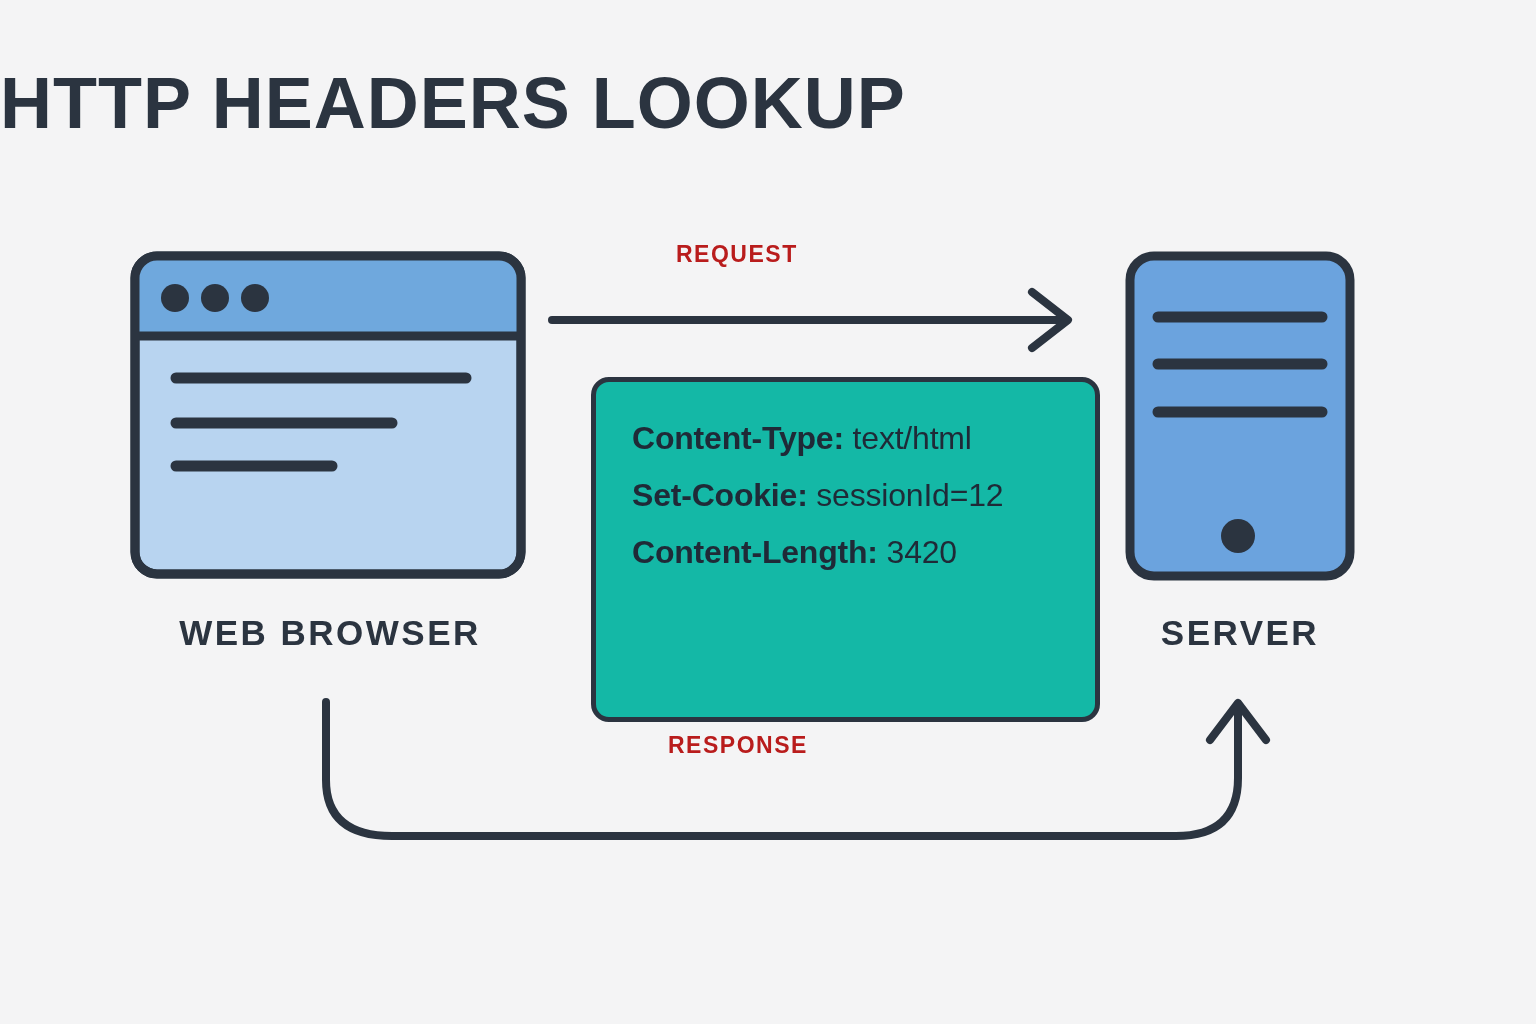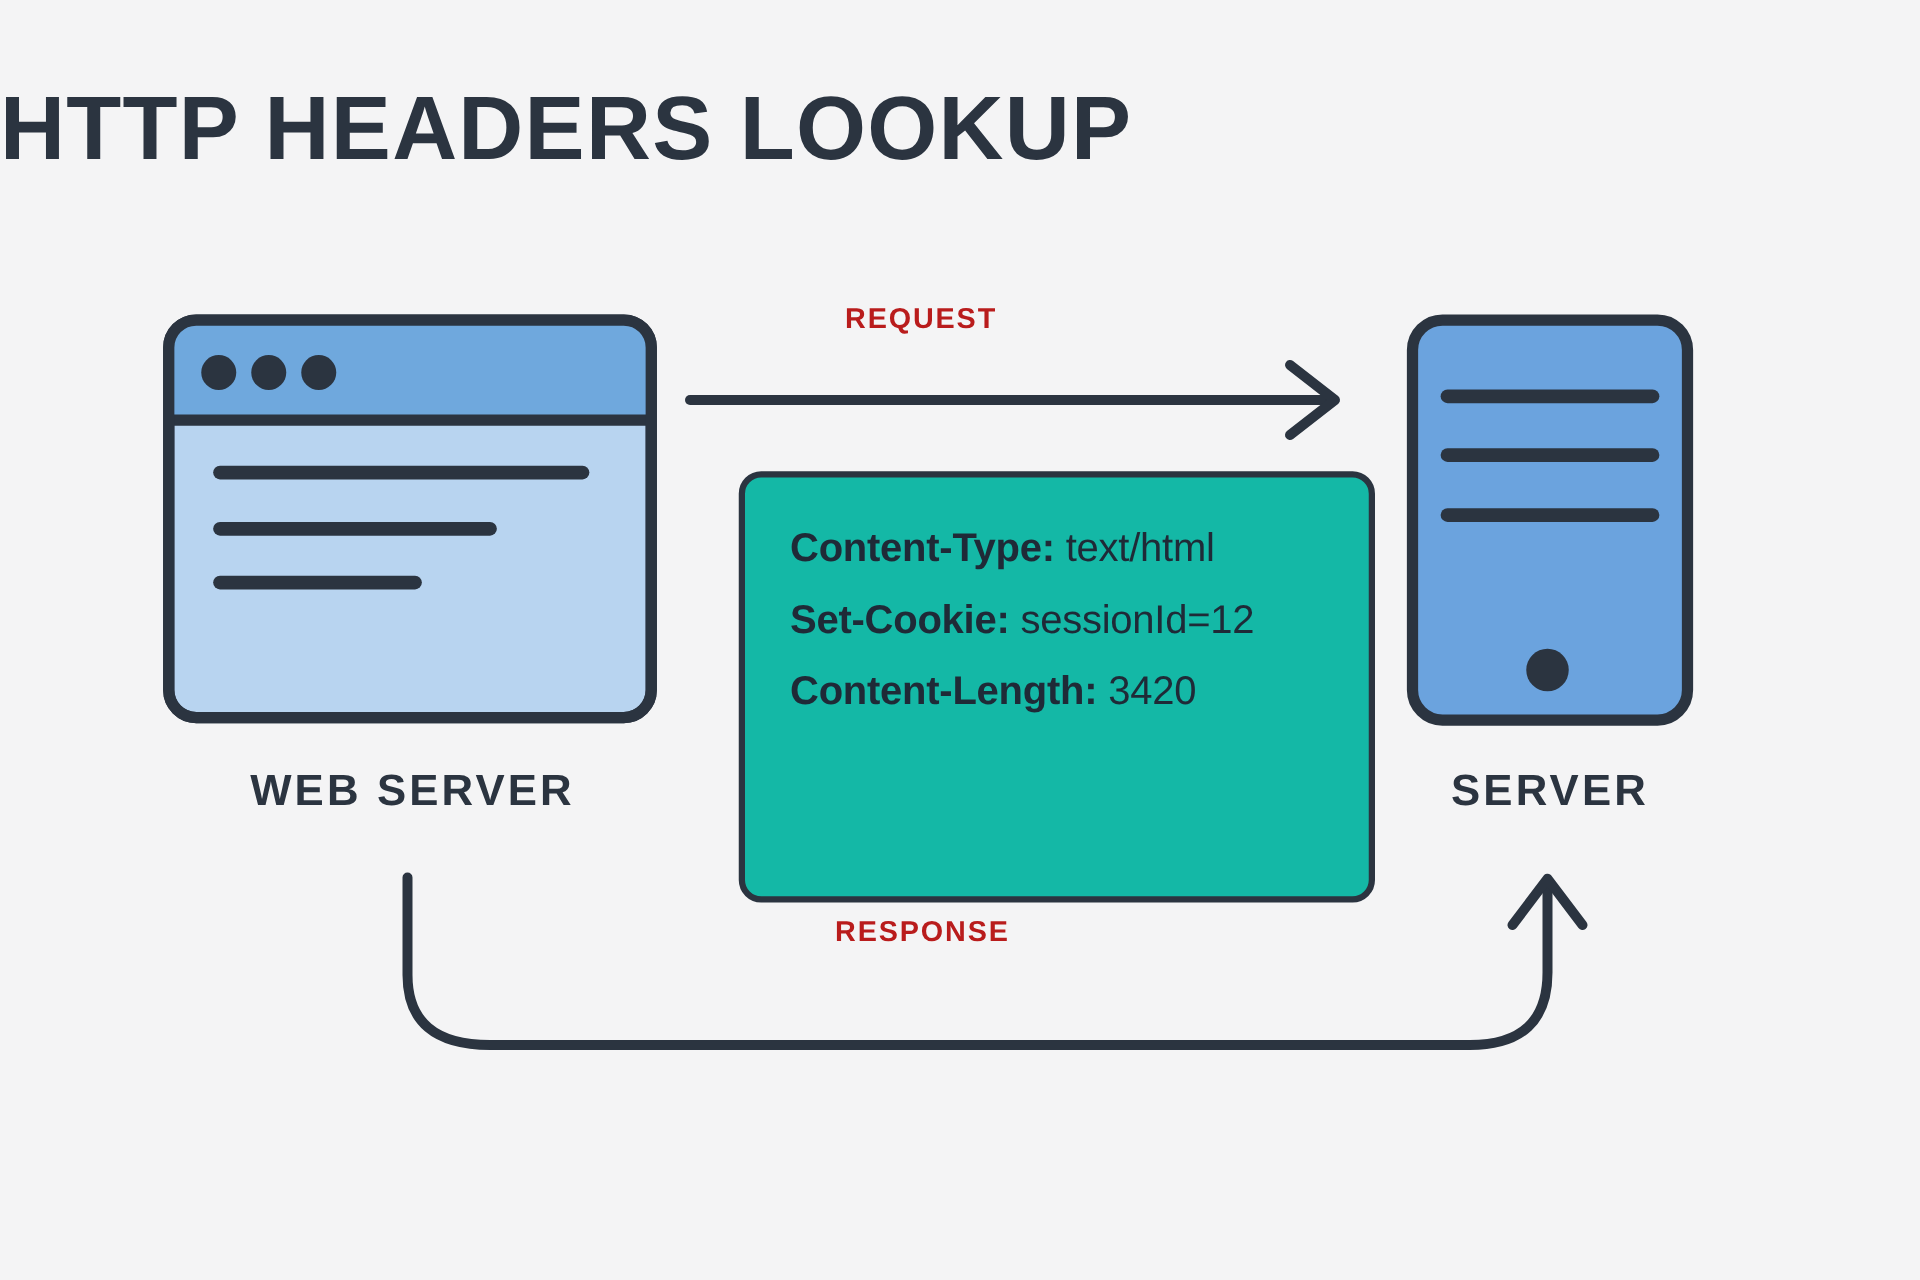--- a/index.html
+++ b/index.html
@@ -151,21 +151,21 @@
 
     <g>
       <path d="M326 702 L326 780 Q326 836 392 836 L1176 836 Q1238 836 1238 778 L1238 712" fill="none" stroke="#2b3440" stroke-width="8" stroke-linecap="round" stroke-linejoin="round"></path>
       <polyline points="1210,740 1238,703 1266,740" fill="none" stroke="#2b3440" stroke-width="8" stroke-linecap="round" stroke-linejoin="round"></polyline>
     </g>
   </svg>
 
   <div class="flow-label" id="request-label">REQUEST</div>
   <div class="flow-label" id="response-label">RESPONSE</div>
 
-  <div class="node-caption" id="browser-caption">WEB SERVER</div>
+  <div class="node-caption" id="browser-caption">WEB BROWSER</div>
   <div class="node-caption" id="server-caption">SERVER</div>
 
   <div id="headers-panel">
     <div class="header-line">
       <span class="header-name">Content-Type:</span>
       <span class="header-value">text/html</span>
     </div>
     <div class="header-line">
       <span class="header-name">Set-Cookie:</span>
       <span class="header-value">sessionId=12</span>

